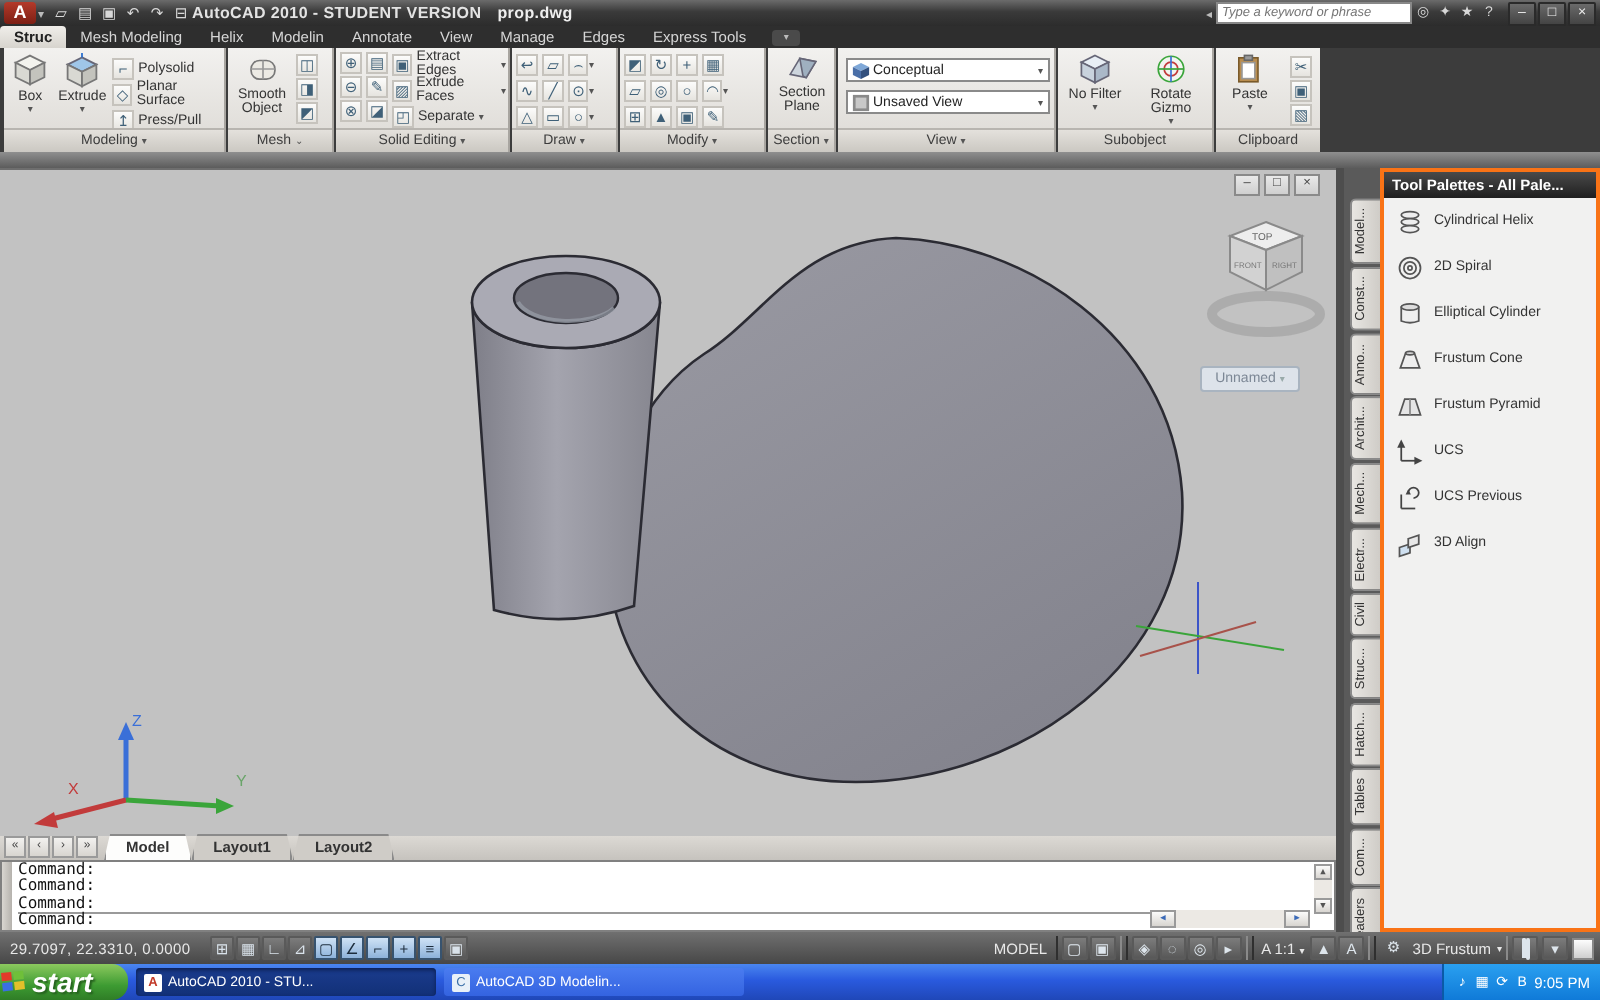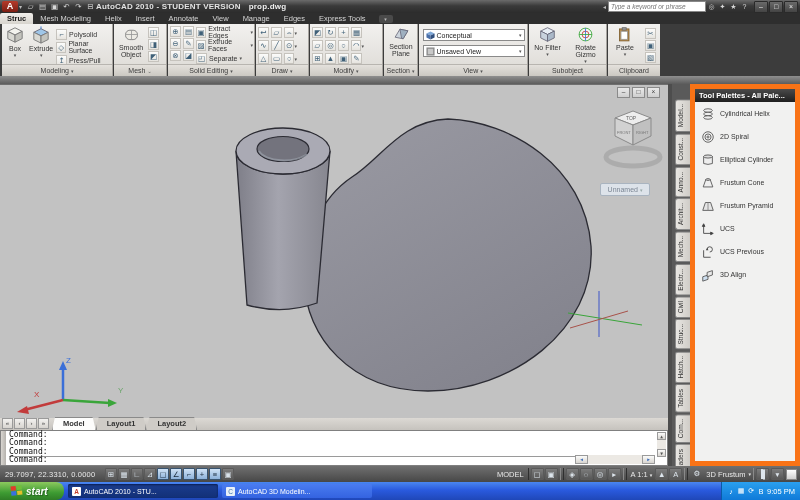--- a/index.html
+++ b/index.html
@@ -66,21 +66,21 @@
   .unnamed{color:#7c8795;font-size:7px;line-height:11px;text-align:center;border-radius:2px;}
 
   
   .gapcol{left:668px;top:84px;width:4px;height:382px;background:#4d4d4d;}
   .palette{left:672px;top:84px;width:128px;height:382px;background:#4d4d4d;}
   .pal-strip{position:absolute;left:0;top:0;width:18px;height:382px;background:#5a5a5a;}
   .vtabs{position:absolute;left:3px;top:15px;width:15px;display:flex;flex-direction:column;gap:1px;}
   .vtab{writing-mode:vertical-rl;transform:rotate(180deg);background:linear-gradient(90deg,#cfccc7,#e8e6e2);
     border:1px solid #8a8a8a;border-left:none;border-radius:0 3px 3px 0;color:#333;font-size:6.5px;
     padding:4px 1px;text-align:center;}
-  .pal-main{position:absolute;left:18px;top:0;width:110px;height:382px;background:#f1f1f0;border:5px solid #f97316;box-sizing:border-box;}
+  .pal-main{position:absolute;left:18px;top:0;width:110px;height:382px;background:#f1f1f0;border:2px solid #f97316;box-sizing:border-box;}
   .pal-head{height:13px;background:linear-gradient(#4a4a4a,#1f1f1f);color:#fff;font-size:7.5px;font-weight:bold;
     line-height:13px;padding-left:4px;}
   .pitem{display:flex;align-items:center;gap:5px;height:23px;padding-left:6px;font-size:7px;color:#333;}
   .pitem svg{flex:none;}
 
   
   .layoutrow{left:0;top:418px;width:668px;height:12px;background:linear-gradient(#dcd9d4,#c6c3be);display:flex;align-items:flex-end;font-size:7.5px;color:#333;}
   .nav{display:flex;gap:1px;margin:0 3px 1px 2px;}
   .nav span{width:9px;height:9px;background:linear-gradient(#f2f1ef,#d8d5d0);border:1px solid #9a9a9a;
     font-size:6px;line-height:8px;text-align:center;color:#444;}
@@ -113,22 +113,22 @@
     color:#dde5ec;font-size:7.5px;line-height:11px;text-align:center;box-sizing:border-box;border-radius:1px;}
   .sb-txt{padding:0 2px;font-size:7.5px;}
   .sb-group{display:flex;gap:1px;align-items:center;border-left:1px solid #2f2f2f;border-right:1px solid #8a8a8a;padding:0 2px;}
   .lockbody{width:7px;height:5px;border:1px solid #dde5ec;border-radius:1px;margin-top:4px;}
   .lockshackle{width:5px;height:4px;border:1px solid #dde5ec;border-bottom:none;border-radius:3px 3px 0 0;margin:1px auto 0;}
   .clean{width:9px;height:9px;background:linear-gradient(#fdfdfd,#cfcfcf);border:1px solid #888;}
 
   
   .taskbar{left:0;top:482px;width:800px;height:18px;background:linear-gradient(#4a86f0,#2a5ade 45%,#1f47b8);display:flex;align-items:center;}
   .startbtn{width:64px;height:18px;background:linear-gradient(#8cc95e,#3d9b32 60%,#2f7d26);border-radius:0 8px 8px 0;
-    display:flex;align-items:center;gap:3px;padding-left:10px;box-sizing:border-box;
-    color:#fff;font-size:10px;font-weight:bold;font-style:italic;text-shadow:1px 1px 1px #25611e;}
+    display:flex;align-items:center;gap:3px;padding-left:0;box-sizing:border-box;
+    color:#fff;font-size:14px;font-weight:bold;font-style:italic;text-shadow:1px 1px 1px #25611e;}
   .task{height:14px;margin-left:4px;border-radius:2px;display:flex;align-items:center;gap:3px;padding:0 4px;
     color:#fff;font-size:7px;width:150px;box-sizing:border-box;}
   .task.pressed{background:linear-gradient(#1b3c8e,#123077);box-shadow:inset 0 1px 2px #0a1d4e;}
   .task.normal{background:linear-gradient(#4a7cf0,#3463e0);}
   .task .tic{width:9px;height:9px;border-radius:1px;font-size:6.5px;line-height:9px;text-align:center;flex:none;}
   .tray{margin-left:auto;height:18px;background:linear-gradient(#2aa0f0,#0f7ad8);border-left:1px solid #0a5aa8;
     display:flex;align-items:center;gap:2px;padding:0 5px;color:#fff;font-size:7.5px;}
   .tray .tico{font-size:7px;width:8px;text-align:center;}
 </style>
 </head>
@@ -160,21 +160,21 @@
       <span>–</span>
       <span>□</span>
       <span>×</span>
     </div>
   </div>
 
   <div class="a menubar">
     <span class="mtab active">Struc</span>
     <span class="mtab">Mesh Modeling</span>
     <span class="mtab">Helix</span>
-    <span class="mtab">Insert</span>
+    <span class="mtab">Modelin</span>
     <span class="mtab">Annotate</span>
     <span class="mtab">View</span>
     <span class="mtab">Manage</span>
     <span class="mtab">Edges</span>
     <span class="mtab">Express Tools</span>
     <span class="mini-ic">▾</span>
   </div>
 
   <div class="a ribbon">
 

